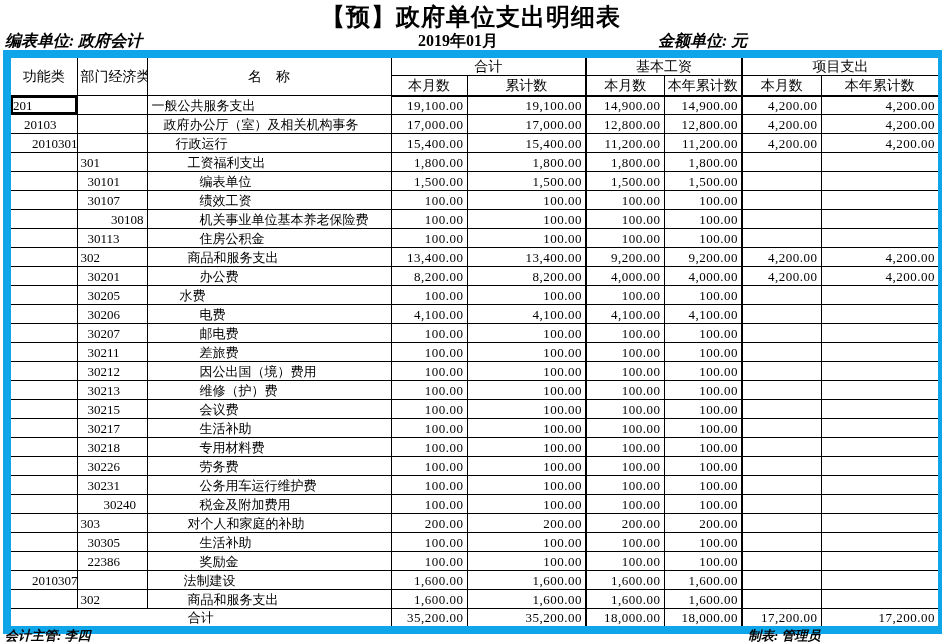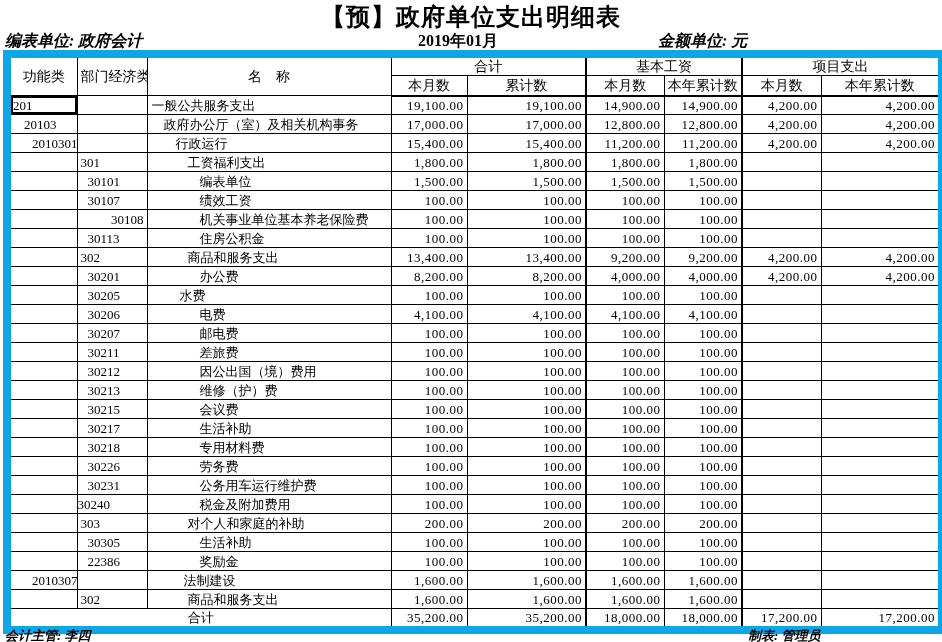--- a/index.html
+++ b/index.html
@@ -310,21 +310,21 @@
     <td class="c-name" style="padding-left: 52px;">公务用车运行维护费</td>
     <td class="c-val">100.00</td>
     <td class="c-val">100.00</td>
     <td class="c-val g-start">100.00</td>
     <td class="c-val">100.00</td>
     <td class="c-val g-start"></td>
     <td class="c-val"></td>
   </tr>
       <tr>
     <td class="c-func"></td>
-    <td class="c-dept" style="padding-left: 0;">30240</td>
+    <td class="c-dept" style="padding-left: 26px;">30240</td>
     <td class="c-name" style="padding-left: 52px;">税金及附加费用</td>
     <td class="c-val">100.00</td>
     <td class="c-val">100.00</td>
     <td class="c-val g-start">100.00</td>
     <td class="c-val">100.00</td>
     <td class="c-val g-start"></td>
     <td class="c-val"></td>
   </tr>
       <tr>
     <td class="c-func"></td>

